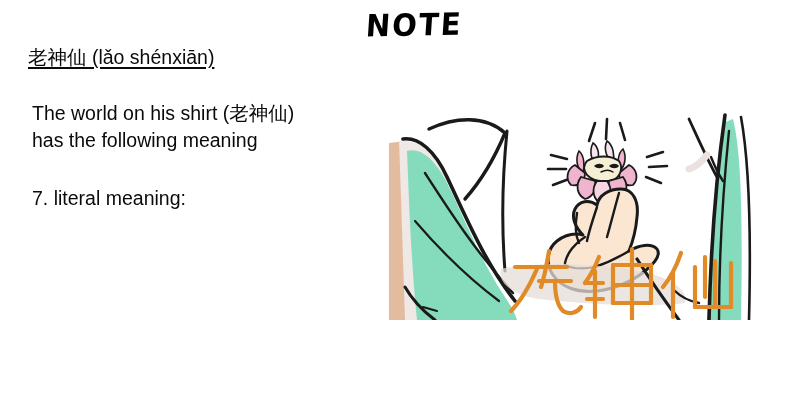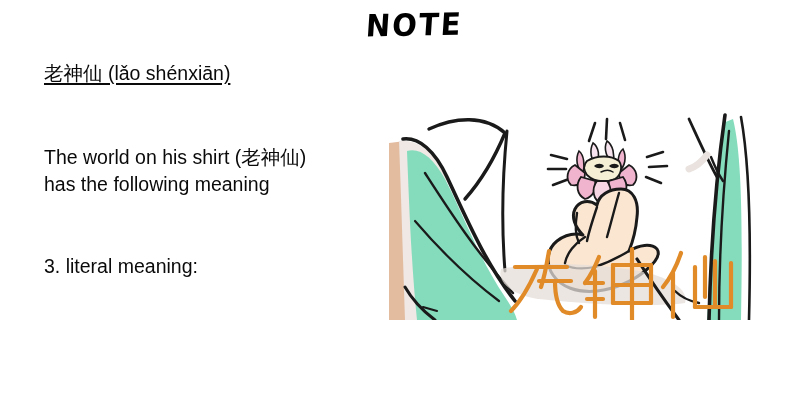--- a/index.html
+++ b/index.html
@@ -38,24 +38,24 @@
     width: 350px;
   }
   .heading {
     font-size: 19.5px;
     font-weight: 400;
     line-height: 26px;
     text-decoration: underline;
     text-underline-offset: 3px;
     text-decoration-thickness: 1.5px;
     white-space: nowrap;
-    margin: 16px;
+    margin: 0;
   }
   .para {
-    margin: 16px;
+    margin: 4px;
     font-size: 19.5px;
     line-height: 26.5px;
     font-weight: 400;
     white-space: pre-line;
   }
   .gap-lg { height: 26px; }
   .gap-md { height: 24px; }
 
   
   .illustration {
@@ -79,21 +79,21 @@
   <div class="heading">老神仙 (lǎo shénxiān)</div>
 
   <div class="gap-lg"></div>
 
   <div class="para">The world on his shirt (老神仙)
 has the following meaning</div>
 
   <div class="gap-md"></div>
 
   <div>
-    <div class="para">3. literal meaning:</div>
+    <div class="para">7. literal meaning:</div>
   </div>
 
   <div class="gap-md"></div>
 
 
   <div class="gap-md"></div>
 
   <div>
   </div>
 

